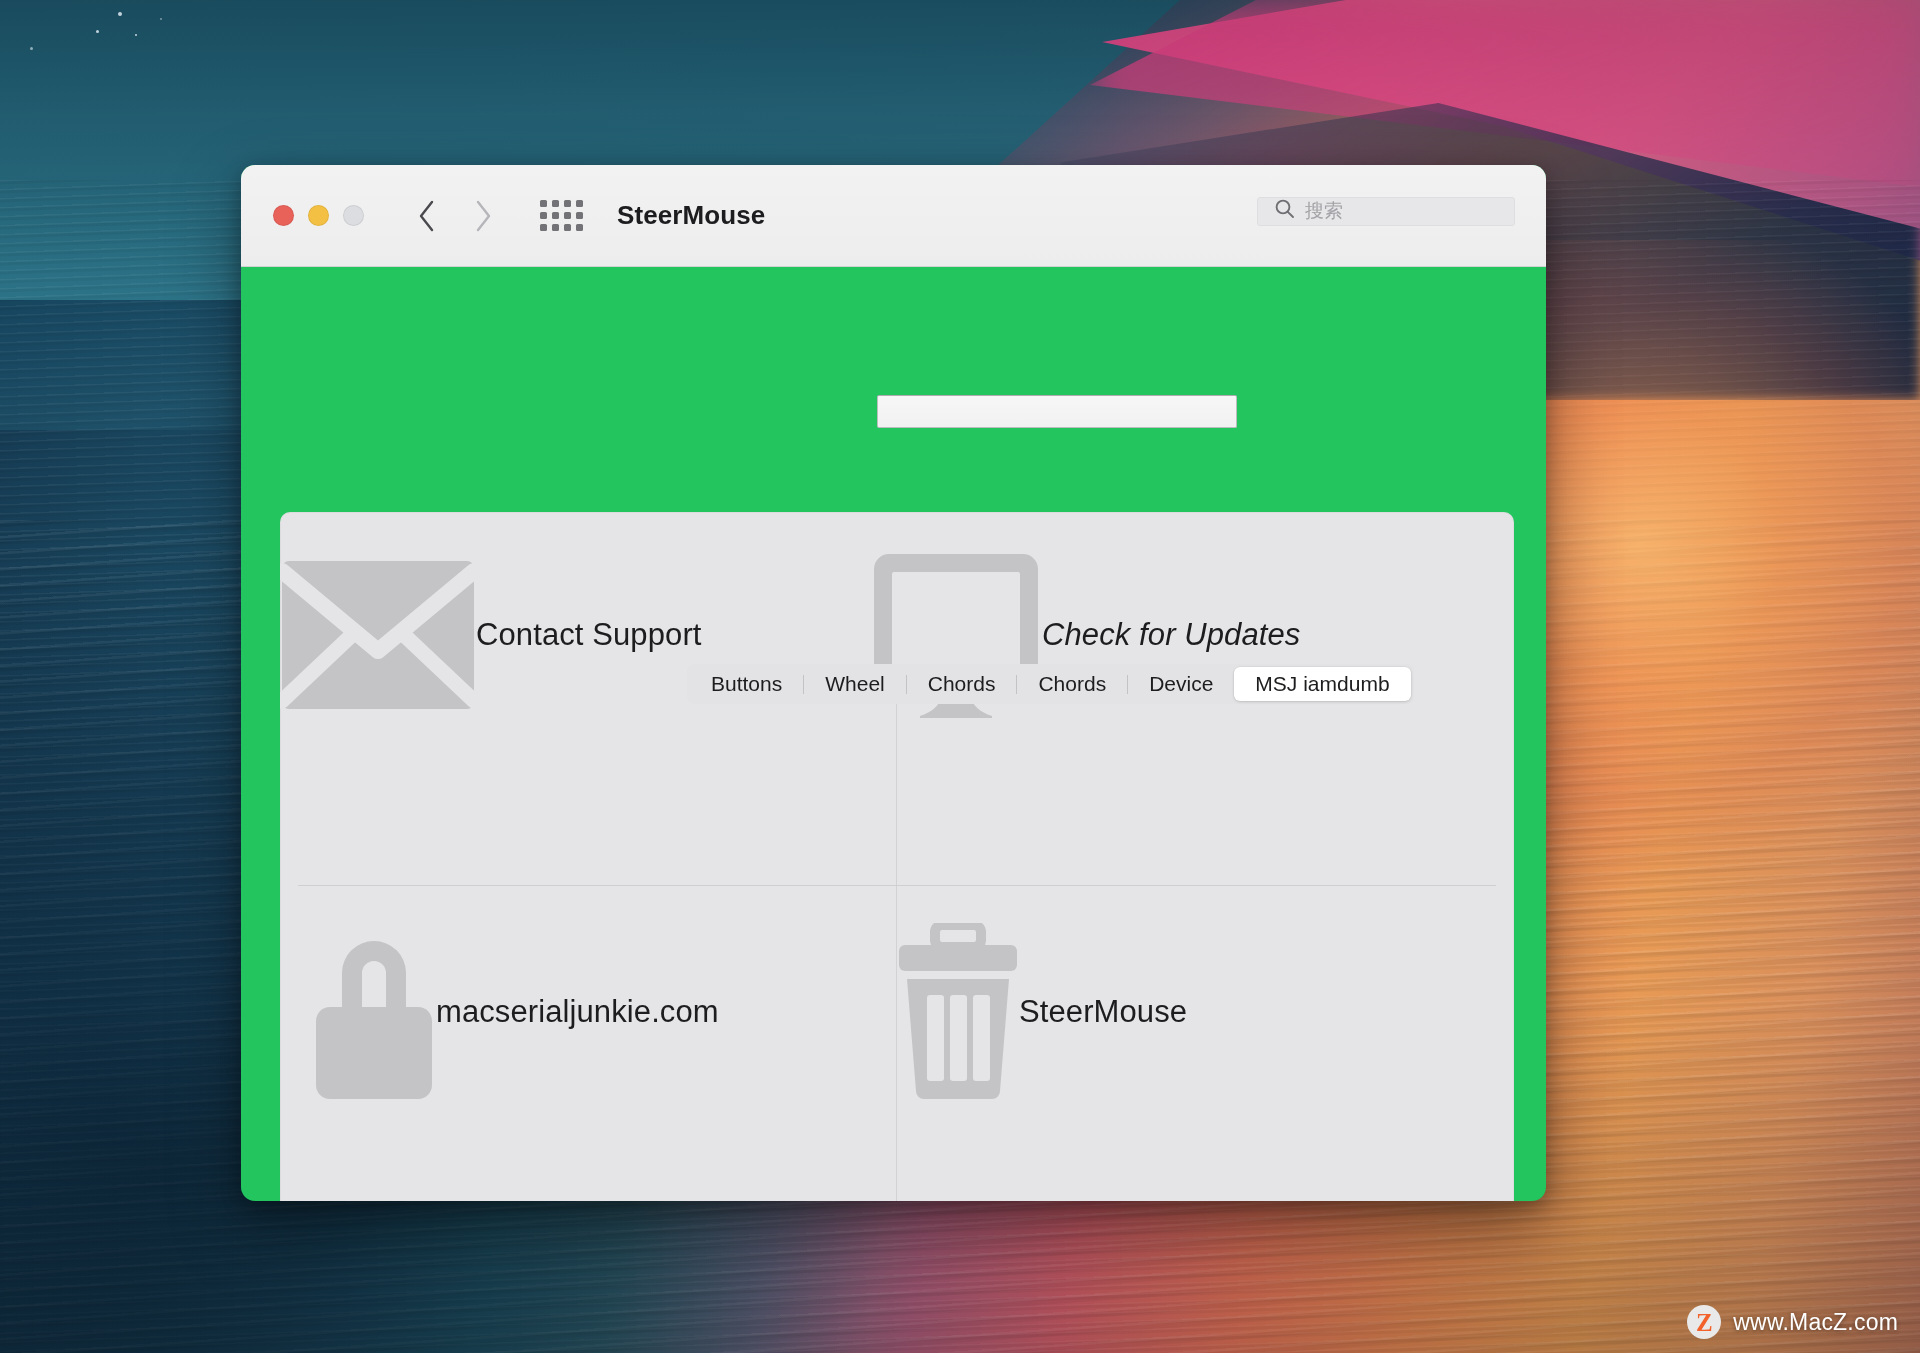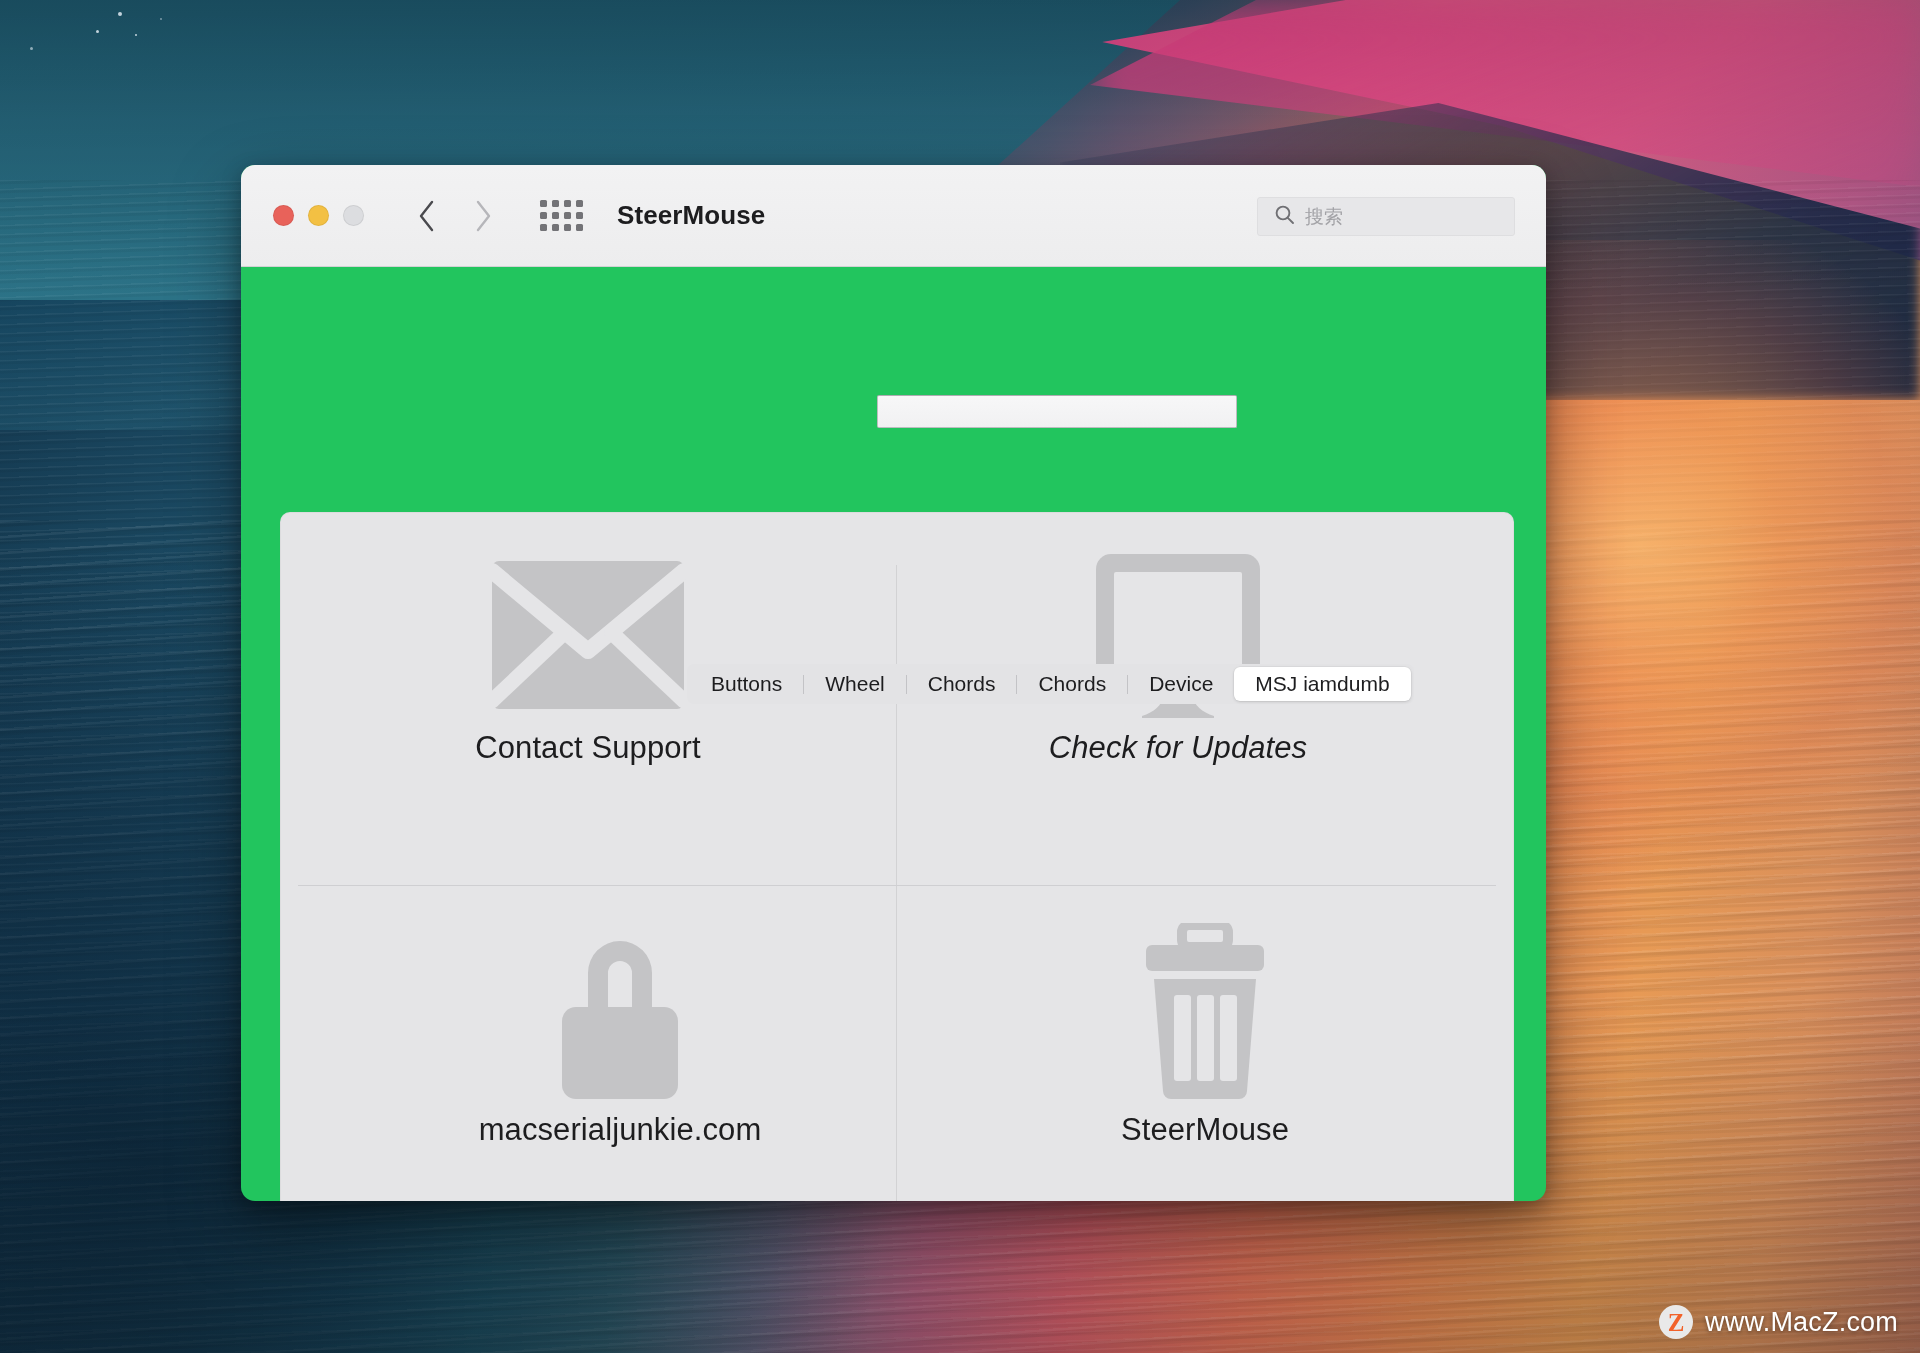--- a/index.html
+++ b/index.html
@@ -169,26 +169,25 @@
     font-weight: 600;
     color: #1d1d1f;
     letter-spacing: .1px;
   }
 
   #searchbox {
     position: absolute;
     right: 31px;
     top: 32px;
     width: 258px;
-    height: 39px;
+    height: 29px;
     background: #e7e7e9;
     border: 1px solid #dedee0;
     border-radius: 3px;
     display: flex;
-    align-items: center;
     padding: 0 10px;
     box-sizing: border-box;
   }
   #searchbox .mag { margin-left: 6px; margin-right: 10px; }
   #search-placeholder {
     font-size: 19px;
     color: #a2a2a6;
   }
 
   
@@ -255,21 +254,21 @@
     position:absolute;
     left: 18px; top: 373px;
     width: 1198px; height: 1px;
     background: #cfcfd2;
   }
 
   .cell {
     position: absolute;
     width: 616px;
     display: flex;
-    flex-direction: column;
+    flex-direction: row;
     align-items: center;
   }
   .cell.tl-cell { left: 0;    top: 28px;  }
   .cell.tr-cell { left: 590px; top: 28px; font-style: italic; }
   .cell.bl-cell { left: 0;    top: 400px; margin-left: 32px; }
   .cell.br-cell { left: 617px; top: 400px;}
 
   .icon-wrap {
     height: 190px;
     display:flex; align-items:center; justify-content:center;
@@ -293,21 +292,21 @@
   #wm-badge {
     width: 34px; height: 34px;
     border-radius: 50%;
     background: #e9e9e9;
     display:flex; align-items:center; justify-content:center;
     font-size: 25px; font-weight: 700; color:#f2622a;
     font-family: "Liberation Serif", serif;
     line-height: 1;
   }
   #wm-text {
-    font-size: 27px;
+    font-size: 23px;
     color: #ffffff;
     letter-spacing: .2px;
     text-shadow: 0 1px 4px rgba(0,0,0,.45);
   }
 </style>
 </head>
 <body>
 
 <div id="desktop">
   <div class="wp-layer wp-base"></div>

